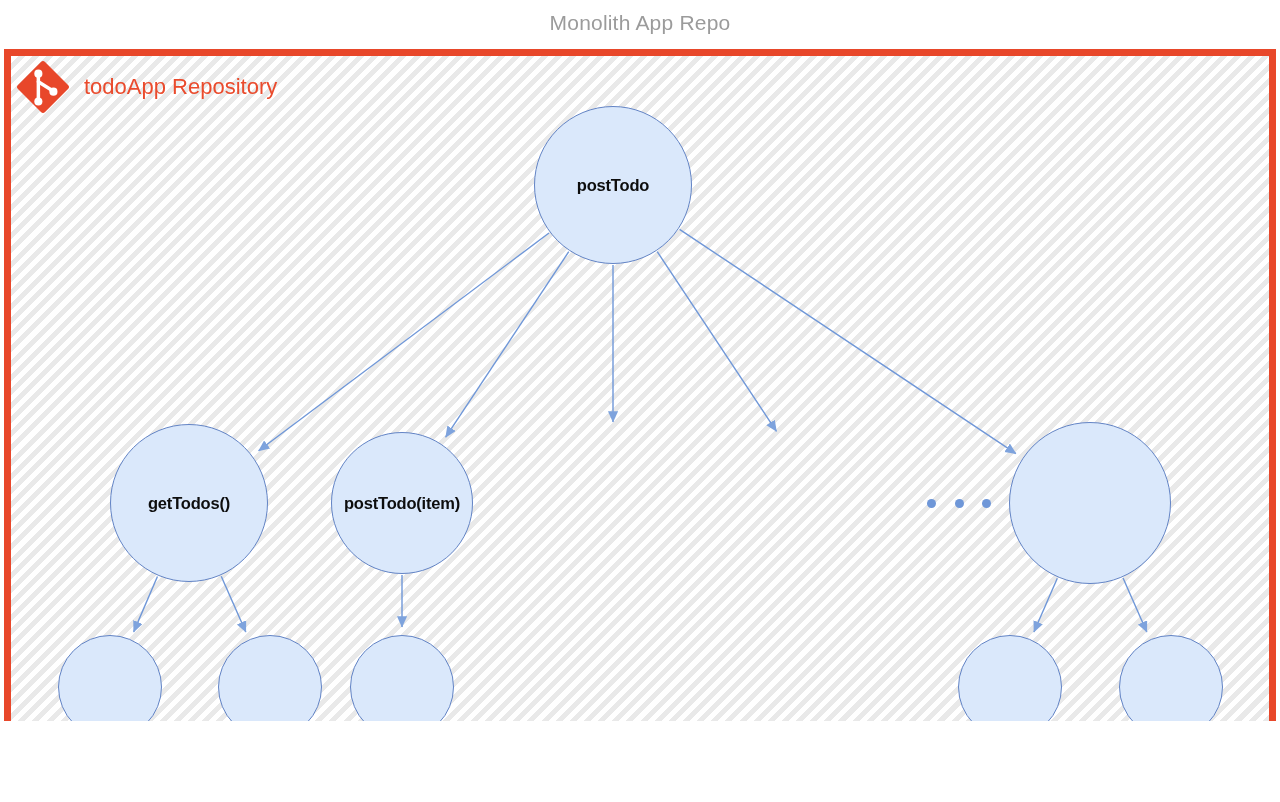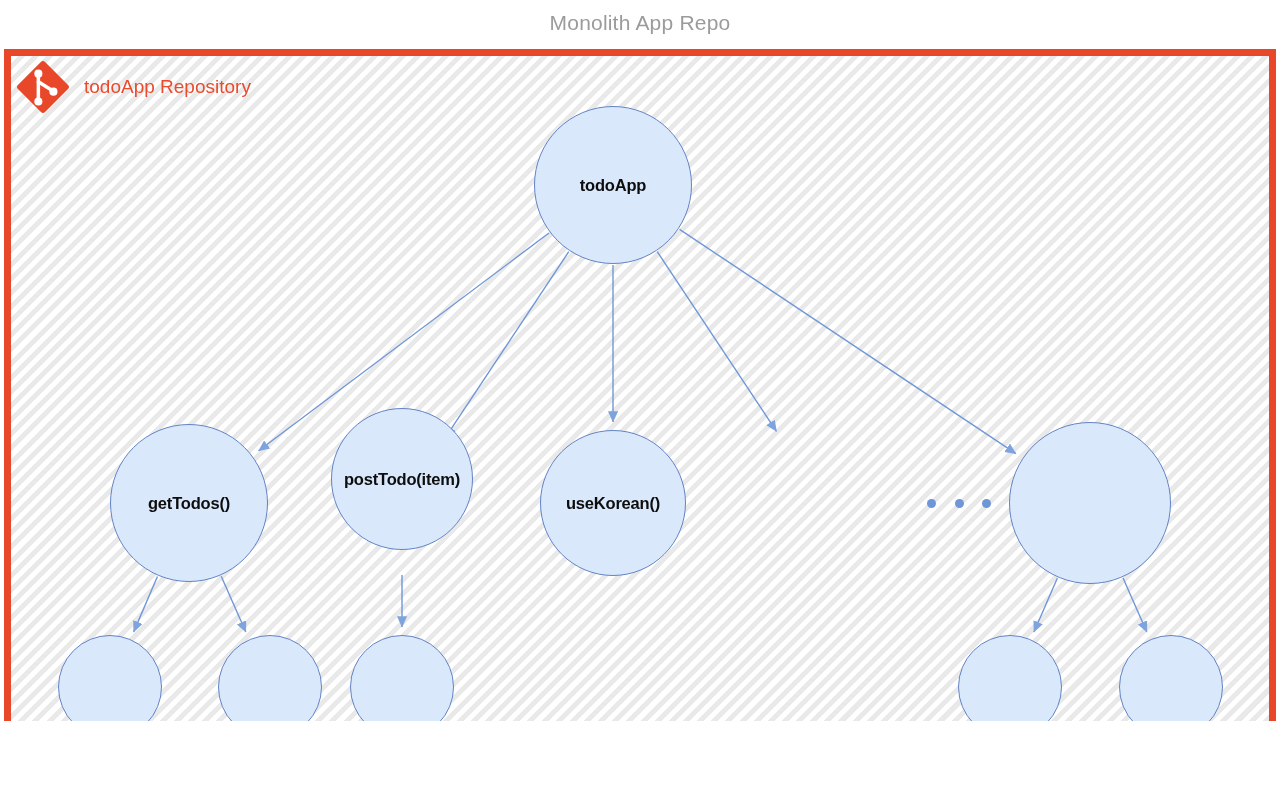--- a/index.html
+++ b/index.html
@@ -54,21 +54,21 @@
     align-items: center;
     gap: 12px;
     z-index: 6;
   }
   #git-logo {
     width: 58px;
     height: 58px;
     flex: 0 0 58px;
   }
   #repo-label {
-    font-size: 19px;
+    font-size: 22px;
     color: #ea4b2d;
     white-space: nowrap;
   }
   #graph-svg {
     position: absolute;
     left: 0;
     top: 0;
     width: 1280px;
     height: 802px;
     z-index: 3;
@@ -133,30 +133,27 @@
         <line x1="157.4382454551182" y1="576.5109219779526" x2="133.67131590866137" y2="631.8668085165356" stroke="#6f97d8" stroke-width="1.4" marker-end="url(#arrowhead)"></line>
         <line x1="221.23242410168396" y1="576.21933376185" x2="245.82568192373702" y2="632.0854996786126" stroke="#6f97d8" stroke-width="1.4" marker-end="url(#arrowhead)"></line>
         <line x1="402" y1="575" x2="402" y2="627" stroke="#6f97d8" stroke-width="1.4" marker-end="url(#arrowhead)"></line>
         <line x1="1057.304458864015" y1="578.1997446127652" x2="1033.923566684867" y2="631.9757966248059" stroke="#6f97d8" stroke-width="1.4" marker-end="url(#arrowhead)"></line>
         <line x1="1123.038234704226" y1="578.0498171058962" x2="1146.825681923737" y2="632.0854996786126" stroke="#6f97d8" stroke-width="1.4" marker-end="url(#arrowhead)"></line>
       </g>
   </svg>
 
   <div id="nodes-layer">
       <div class="node" style="left: 534px; top: 106px; width: 158px; height: 158px; background: rgb(218, 232, 251); border-color: rgb(99, 132, 197);">
-        <span class="node-label">todoApp</span>
+        <span class="node-label">postTodo</span>
       </div>
       <div class="node" style="left: 110px; top: 424px; width: 158px; height: 158px; background: rgb(218, 232, 251); border-color: rgb(99, 132, 197);">
         <span class="node-label">getTodos()</span>
       </div>
-      <div class="node" style="left: 331px; top: 408px; width: 142px; height: 142px; background: rgb(218, 232, 251); border-color: rgb(99, 132, 197);">
+      <div class="node" style="left: 331px; top: 432px; width: 142px; height: 142px; background: rgb(218, 232, 251); border-color: rgb(99, 132, 197);">
         <span class="node-label">postTodo(item)</span>
-      </div>
-      <div class="node" style="left: 540px; top: 430px; width: 146px; height: 146px; background: rgb(218, 232, 251); border-color: rgb(99, 132, 197);">
-        <span class="node-label">useKorean()</span>
       </div>
       <div class="node" style="left: 1009px; top: 422px; width: 162px; height: 162px; background: rgb(218, 232, 251); border-color: rgb(99, 132, 197);"></div>
       <div class="node" style="left: 58px; top: 635px; width: 104px; height: 104px; background: rgb(218, 232, 251); border-color: rgb(99, 132, 197);"></div>
       <div class="node" style="left: 218px; top: 635px; width: 104px; height: 104px; background: rgb(218, 232, 251); border-color: rgb(99, 132, 197);"></div>
       <div class="node" style="left: 350px; top: 635px; width: 104px; height: 104px; background: rgb(218, 232, 251); border-color: rgb(99, 132, 197);"></div>
       <div class="node" style="left: 958px; top: 635px; width: 104px; height: 104px; background: rgb(218, 232, 251); border-color: rgb(99, 132, 197);"></div>
       <div class="node" style="left: 1119px; top: 635px; width: 104px; height: 104px; background: rgb(218, 232, 251); border-color: rgb(99, 132, 197);"></div>
     </div>
 
   <div id="repo-header">

